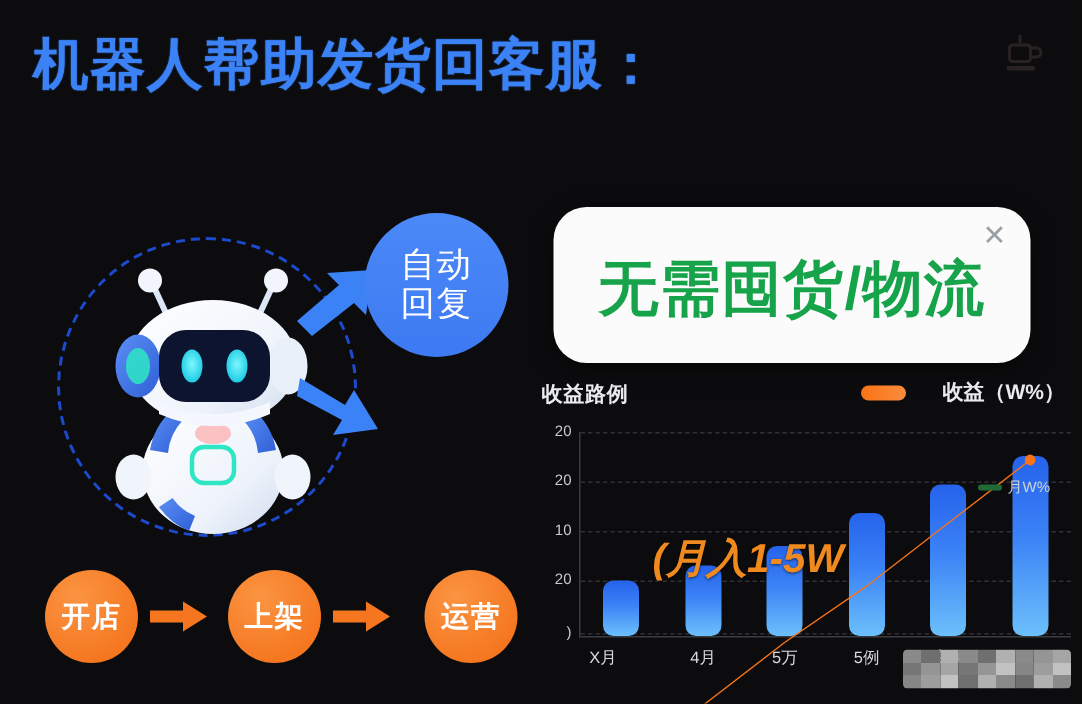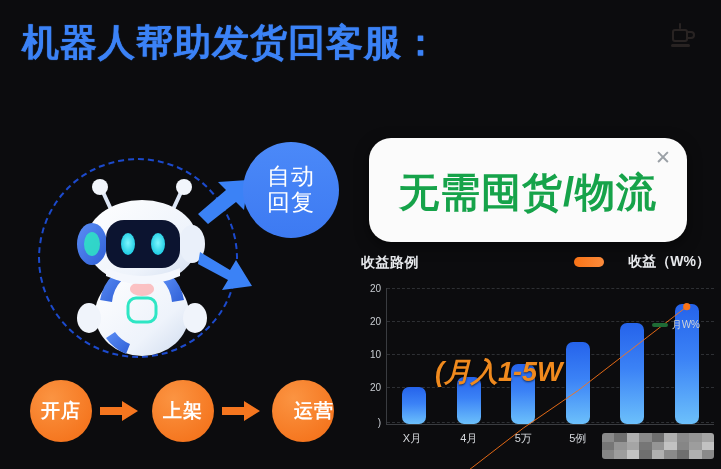--- a/index.html
+++ b/index.html
@@ -58,21 +58,21 @@
 
   
   .pill{
     position:absolute;width:62px;height:62px;border-radius:50%;
     background:radial-gradient(circle at 35% 30%,#fb9442 0%,#f5761f 75%);
     display:flex;align-items:center;justify-content:center;
     color:#fff;font-weight:bold;font-size:19px;letter-spacing:1px;
   }
   #pill-1{left:30px;top:380px;}
   #pill-2{left:152px;top:380px;}
-  #pill-3{left:272px;top:380px;justify-content:flex-end;}
+  #pill-3{left:283px;top:380px;}
   .flow-arrow{position:absolute;top:399px;width:40px;height:24px;}
   #flow-arrow-1{left:100px;}
   #flow-arrow-2{left:222px;}
 
   
   #promo-card{
     position:absolute;left:369px;top:138px;width:318px;height:104px;
     background:#fbfbfb;border-radius:22px;
     box-shadow:0 4px 14px rgba(0,0,0,.5);
   }
@@ -271,21 +271,21 @@
           <div class="bar" style="left: 178.75px; height: 81.6px; background: linear-gradient(rgb(37, 99, 235) 0%, rgb(59, 130, 246) 45%, rgb(108, 192, 251) 100%);"></div>
           <div class="bar" style="left: 233.25px; height: 101.029px; background: linear-gradient(rgb(37, 99, 235) 0%, rgb(59, 130, 246) 45%, rgb(108, 192, 251) 100%);"></div>
           <div class="bar" style="left: 287.75px; height: 120.457px; background: linear-gradient(rgb(37, 99, 235) 0%, rgb(59, 130, 246) 45%, rgb(108, 192, 251) 100%);"></div>
         </div>
       <svg id="trend-svg" viewBox="0 0 100 100" preserveAspectRatio="none">
         <polyline id="trend-path" fill="none" stroke="#f97316" stroke-width="0.9" vector-effect="non-scaling-stroke" stroke-linejoin="round" stroke-linecap="round" points="8.33,67.14 25.00,55.71 41.67,42.86 58.33,31.43 75.00,18.57 91.67,5.71"></polyline>
       <circle cx="8.33" cy="67.14" r="1.1" fill="#f97316"></circle>
           <circle cx="91.67" cy="5.71" r="1.1" fill="#f97316"></circle>
         </svg>
       <div id="x-ticks">
-          <div class="x-tick" style="left: 25px;">X月</div>
+          <div class="x-tick" style="left: 15px;">X月</div>
           <div class="x-tick" style="left: 81.75px;">4月</div>
           <div class="x-tick" style="left: 136.25px;">5万</div>
           <div class="x-tick" style="left: 190.75px;">5例</div>
           <div class="x-tick" style="left: 245.25px;">变现</div>
           <div class="x-tick" style="left: 299.75px;"></div>
         </div>
       <div id="annotation">(月入1-5W</div>
       <div id="endpoint-label">
         <span id="endpoint-dash"></span>
         <span id="endpoint-text">月W%</span>

